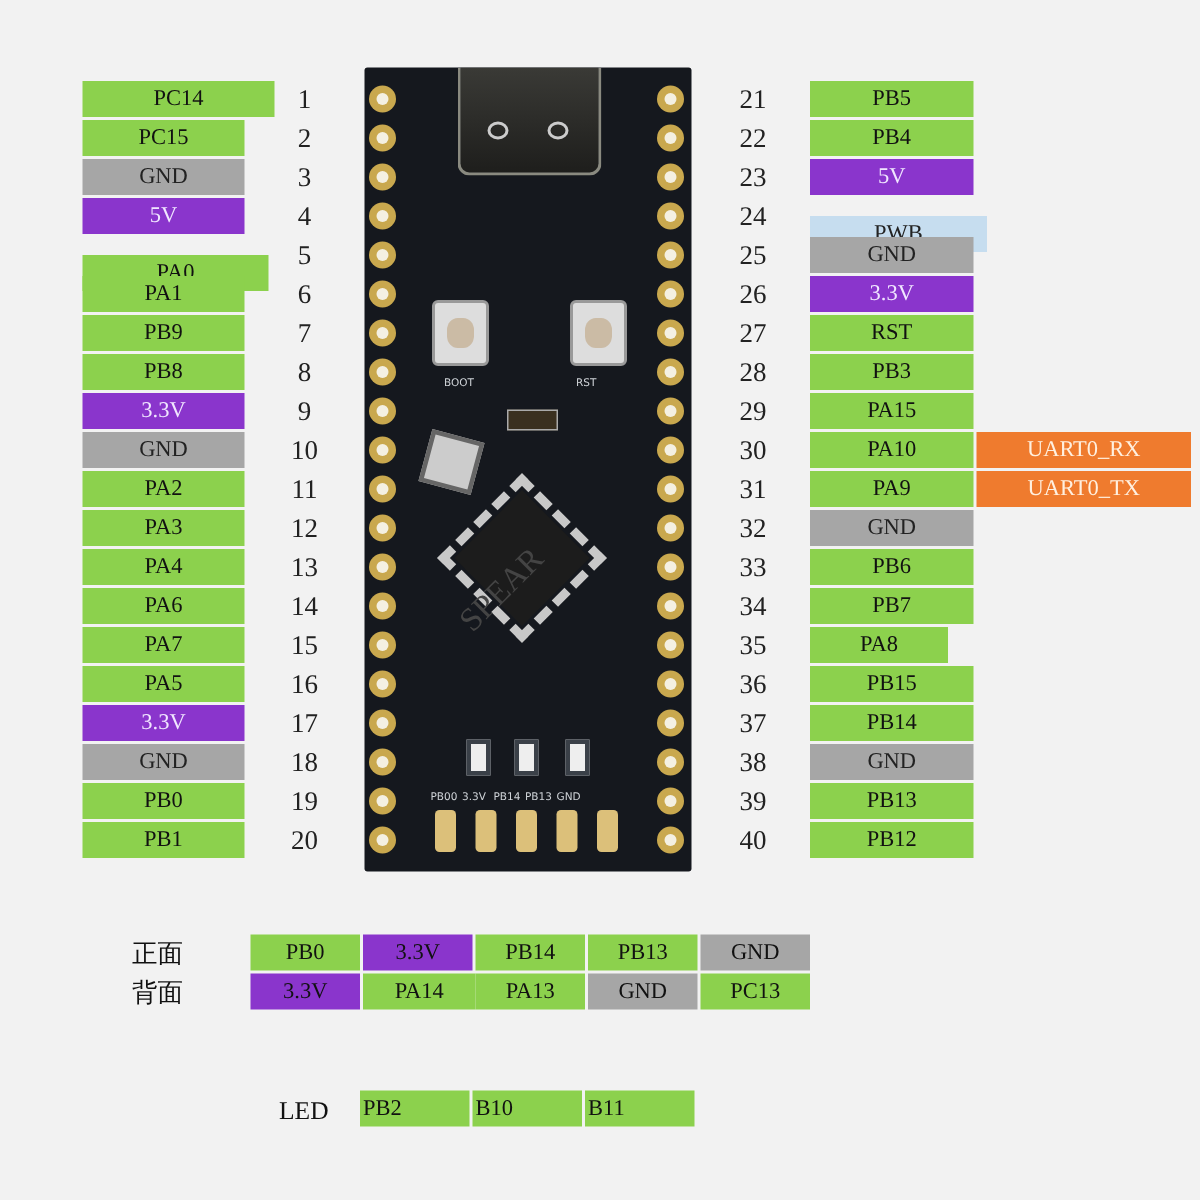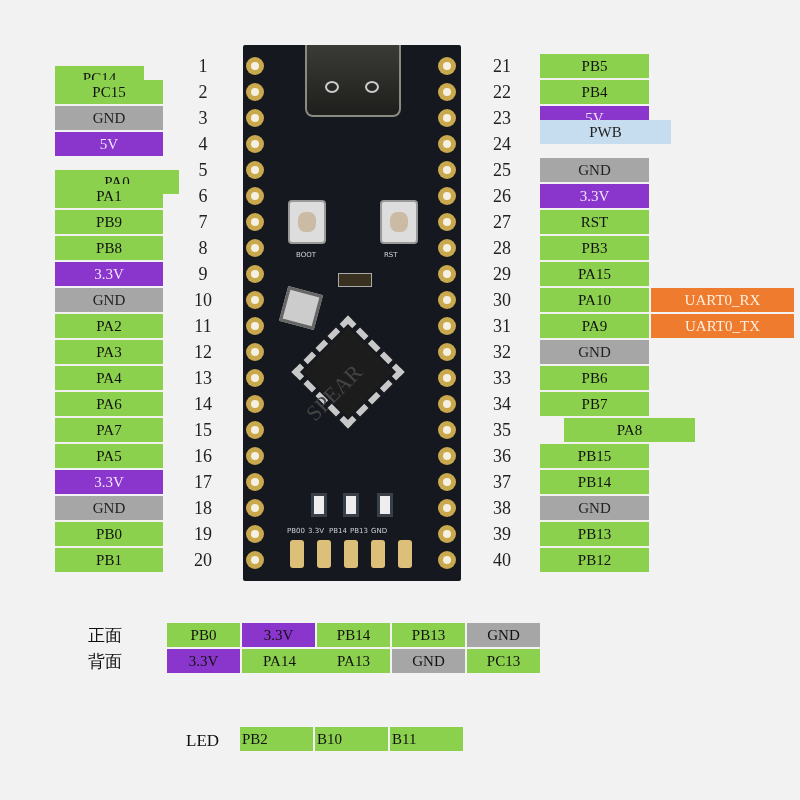--- a/index.html
+++ b/index.html
@@ -31,21 +31,21 @@
   .label { position:absolute; font-size:17px; color:#111; font-family:"DejaVu Sans",sans-serif; }
   .cell { position:absolute; height:24px; line-height:24px; text-align:center; font-size:15px; color:#111;
           font-family:"Liberation Serif","DejaVu Serif",serif; box-sizing:border-box; }
   .ledcell { position:absolute; height:24px; line-height:24px; font-size:15px; color:#111; padding-left:2px;
              font-family:"Liberation Serif","DejaVu Serif",serif; background:#8cd14d; }
 </style>
 </head>
 <body>
 
 <div id="left-col">
-    <div class="pin c-green" style="left: 55px; top: 66px; width: 89px;">PC14</div>
+    <div class="pin c-green" style="left: 55px; top: 54px; width: 128px;">PC14</div>
     <div class="num" style="left: 183px; top: 54px;">1</div>
     <div class="pin c-green" style="left: 55px; top: 80px; width: 108px;">PC15</div>
     <div class="num" style="left: 183px; top: 80px;">2</div>
     <div class="pin c-gray" style="left: 55px; top: 106px; width: 108px;">GND</div>
     <div class="num" style="left: 183px; top: 106px;">3</div>
     <div class="pin c-purple" style="left: 55px; top: 132px; width: 108px;">5V</div>
     <div class="num" style="left: 183px; top: 132px;">4</div>
     <div class="pin c-green" style="left: 55px; top: 170px; width: 124px;">PA0</div>
     <div class="num" style="left: 183px; top: 158px;">5</div>
     <div class="pin c-green" style="left: 55px; top: 184px; width: 108px;">PA1</div>
@@ -80,21 +80,21 @@
     <div class="num" style="left: 183px; top: 548px;">20</div>
   </div>
 <div id="right-col">
     <div class="num" style="left: 482px; top: 54px;">21</div>
     <div class="pin c-green" style="left: 540px; top: 54px; width: 109px;">PB5</div>
     <div class="num" style="left: 482px; top: 80px;">22</div>
     <div class="pin c-green" style="left: 540px; top: 80px; width: 109px;">PB4</div>
     <div class="num" style="left: 482px; top: 106px;">23</div>
     <div class="pin c-purple" style="left: 540px; top: 106px; width: 109px;">5V</div>
     <div class="num" style="left: 482px; top: 132px;">24</div>
-    <div class="pin c-blue" style="left: 540px; top: 120px; width: 131px;">PWB</div>
+    <div class="pin c-blue" style="left: 540px; top: 144px; width: 118px;">PWB</div>
     <div class="num" style="left: 482px; top: 158px;">25</div>
     <div class="pin c-gray" style="left: 540px; top: 158px; width: 109px;">GND</div>
     <div class="num" style="left: 482px; top: 184px; font-family: Liberation Serif, serif;">26</div>
     <div class="pin c-purple" style="left: 540px; top: 184px; width: 109px;">3.3V</div>
     <div class="num" style="left: 482px; top: 210px;">27</div>
     <div class="pin c-green" style="left: 540px; top: 210px; width: 109px;">RST</div>
     <div class="num" style="left: 482px; top: 236px;">28</div>
     <div class="pin c-green" style="left: 540px; top: 236px; width: 109px;">PB3</div>
     <div class="num" style="left: 482px; top: 262px;">29</div>
     <div class="pin c-green" style="left: 540px; top: 262px; width: 109px;">PA15</div>
@@ -104,21 +104,21 @@
     <div class="num" style="left: 482px; top: 314px;">31</div>
     <div class="pin c-green" style="left: 540px; top: 314px; width: 109px;">PA9</div>
     <div class="pin c-orange" style="left: 651px; top: 314px; width: 143px;">UART0_TX</div>
     <div class="num" style="left: 482px; top: 340px;">32</div>
     <div class="pin c-gray" style="left: 540px; top: 340px; width: 109px;">GND</div>
     <div class="num" style="left: 482px; top: 366px;">33</div>
     <div class="pin c-green" style="left: 540px; top: 366px; width: 109px;">PB6</div>
     <div class="num" style="left: 482px; top: 392px;">34</div>
     <div class="pin c-green" style="left: 540px; top: 392px; width: 109px;">PB7</div>
     <div class="num" style="left: 482px; top: 418px;">35</div>
-    <div class="pin c-green" style="left: 540px; top: 418px; width: 131px; margin-left: 24px;">PA8</div>
+    <div class="pin c-green" style="left: 540px; top: 418px; width: 92px;">PA8</div>
     <div class="num" style="left: 482px; top: 444px;">36</div>
     <div class="pin c-green" style="left: 540px; top: 444px; width: 109px;">PB15</div>
     <div class="num" style="left: 482px; top: 470px;">37</div>
     <div class="pin c-green" style="left: 540px; top: 470px; width: 109px;">PB14</div>
     <div class="num" style="left: 482px; top: 496px;">38</div>
     <div class="pin c-gray" style="left: 540px; top: 496px; width: 109px;">GND</div>
     <div class="num" style="left: 482px; top: 522px;">39</div>
     <div class="pin c-green" style="left: 540px; top: 522px; width: 109px;">PB13</div>
     <div class="num" style="left: 482px; top: 548px;">40</div>
     <div class="pin c-green" style="left: 540px; top: 548px; width: 109px;">PB12</div>

